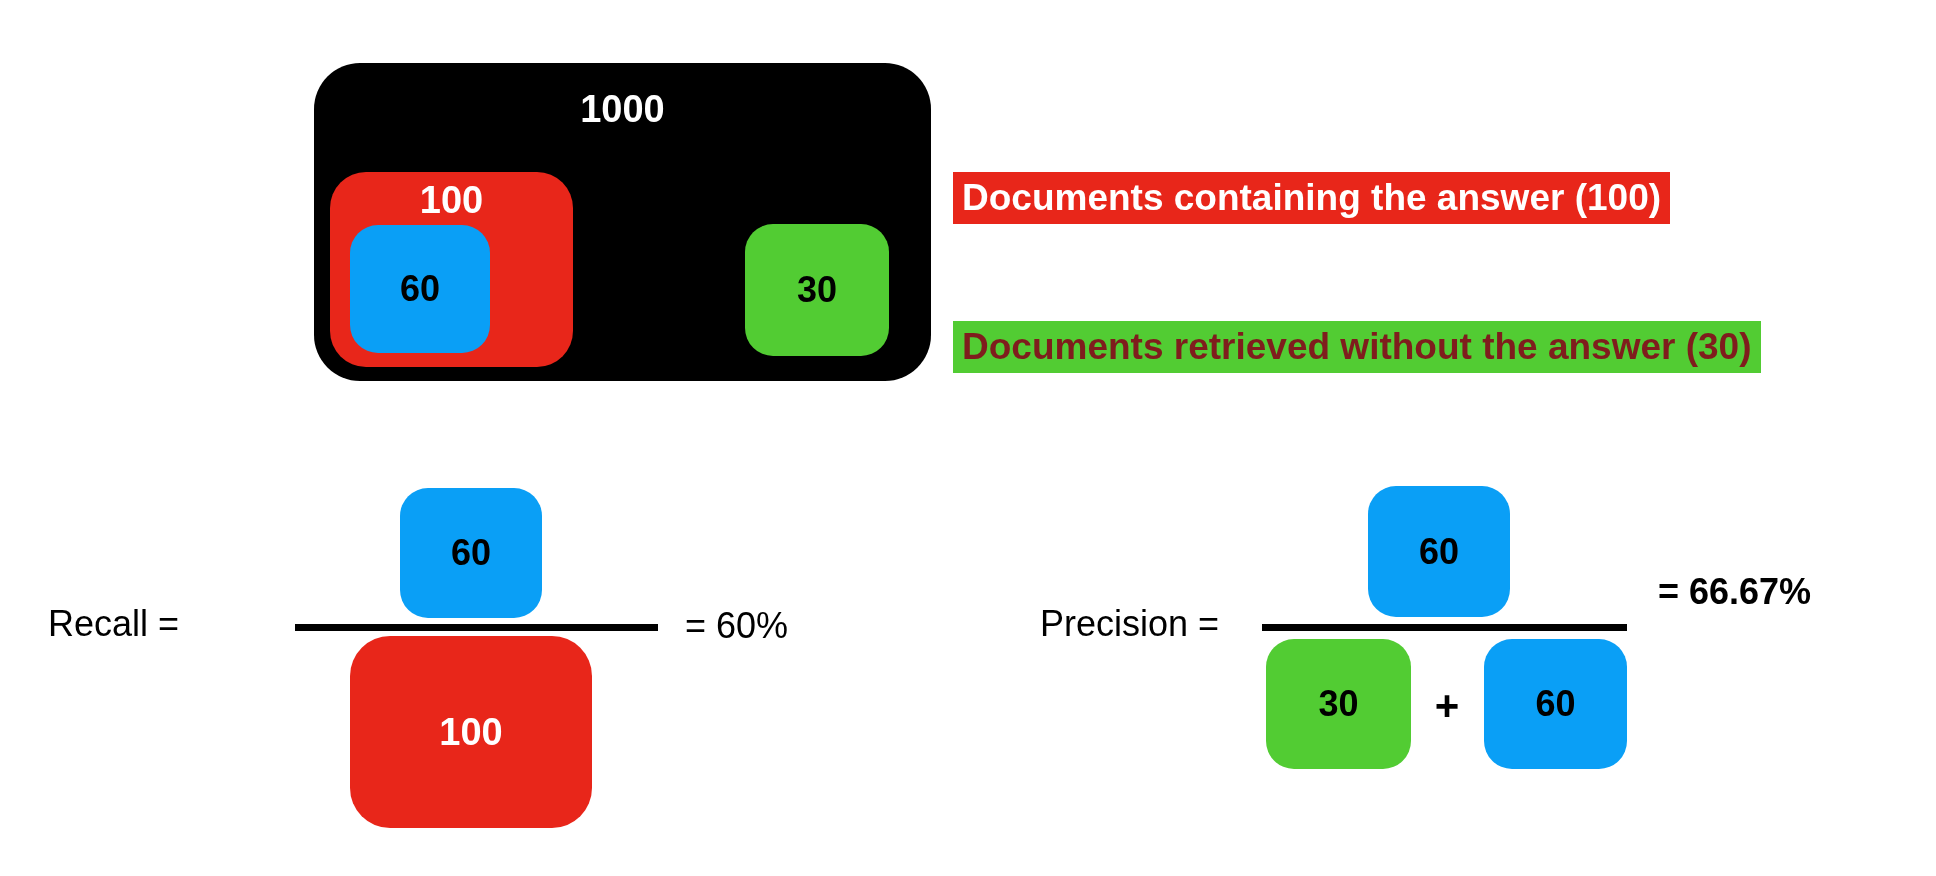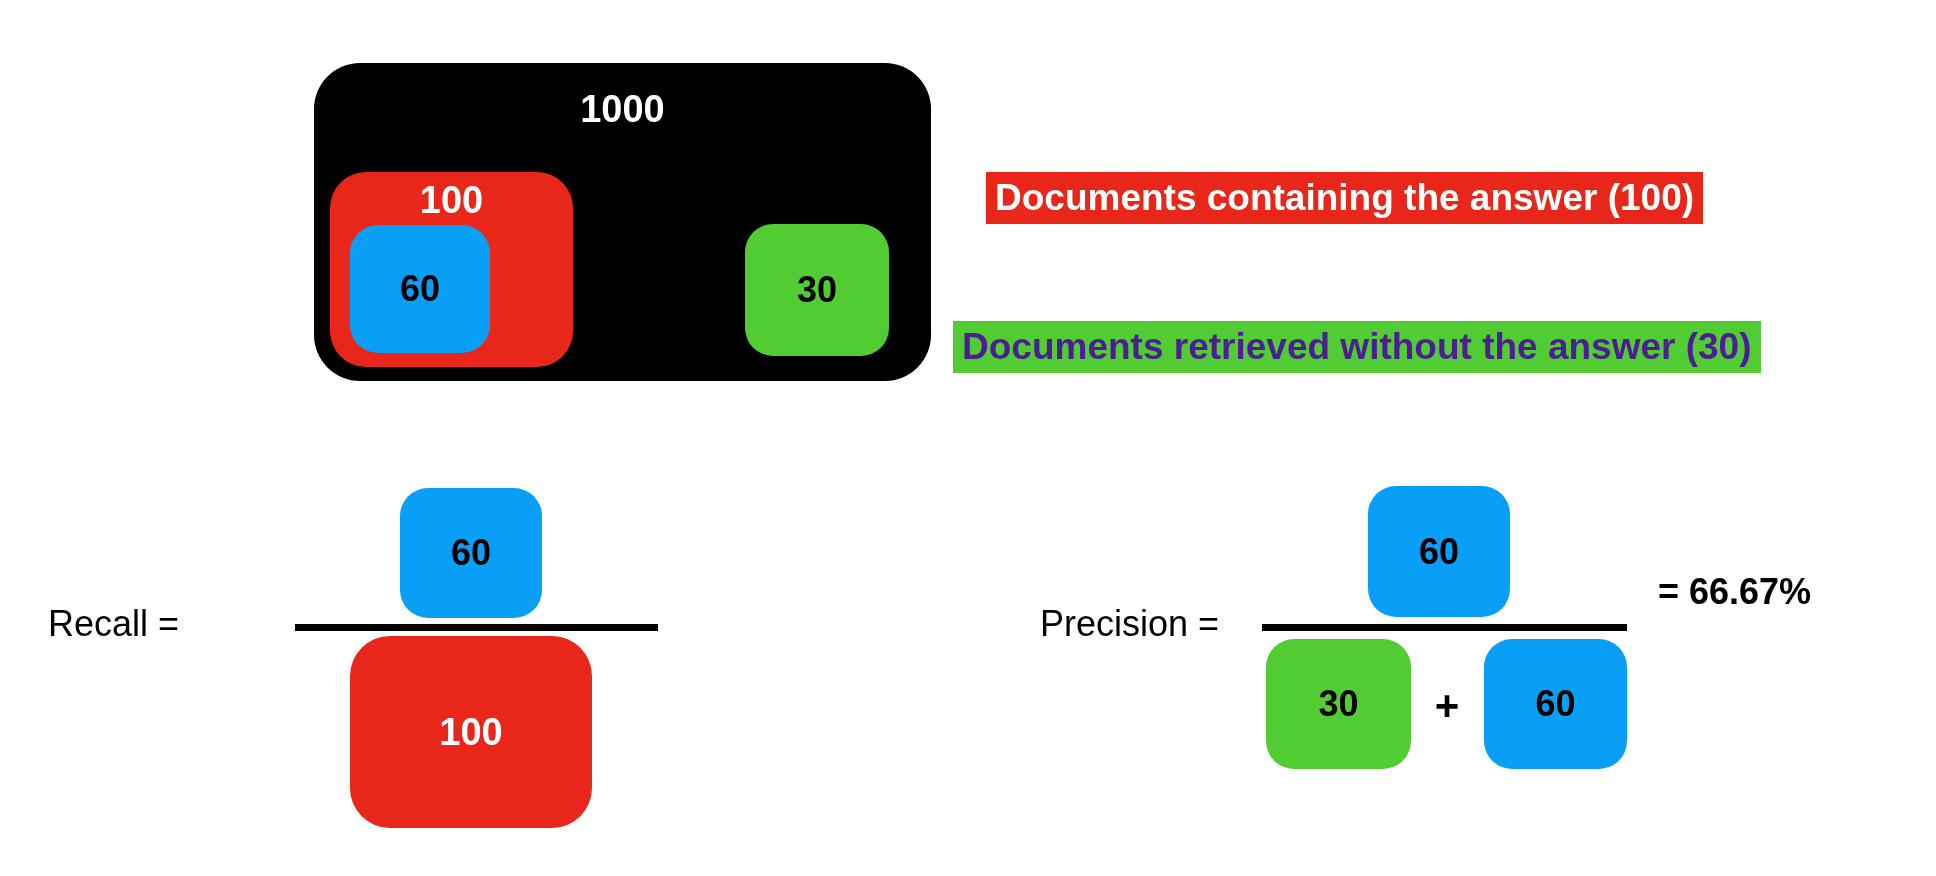--- a/index.html
+++ b/index.html
@@ -47,23 +47,23 @@
 
   
   .legend-item {
     left: 953px;
     display: flex; align-items: center;
     padding: 0 9px;
     font-size: 37px; font-weight: bold;
     white-space: nowrap;
   }
   .legend-all      { top: 72px;  height: 56px; background: #000000; color: #ffffff; }
-  .legend-contain  { top: 172px; height: 52px; background: #E8261A; color: #ffffff; margin-left: 33px; }
+  .legend-contain  { top: 172px; height: 52px; background: #E8261A; color: #ffffff; }
   .legend-with     { top: 269px; height: 52px; background: #0A9FF6; color: #000000; }
-  .legend-without  { top: 321px; height: 52px; background: #52CC33; color: #4c1d95; }
+  .legend-without  { top: 321px; height: 52px; background: #52CC33; color: #7f1d1d; }
 
   
   .formula-text {
     color: #000000; font-size: 36px; font-weight: 400;
     line-height: 1; white-space: nowrap;
     transform: translateY(-50%);
   }
   .fraction-line { background: #000000; height: 7px; }
 
   .num-box {
@@ -104,20 +104,21 @@
 
   <div class="abs venn-without">30</div>
 
   <div class="abs legend-item legend-contain">Documents containing the answer (100)</div>
   <div class="abs legend-item legend-without">Documents retrieved without the answer (30)</div>
 
   <div class="abs formula-text recall-label">Recall =</div>
   <div class="abs num-box blue recall-num">60</div>
   <div class="abs fraction-line recall-line"></div>
   <div class="abs num-box red recall-den">100</div>
+  <div class="abs formula-text recall-result">= 60%</div>
 
   <div class="abs formula-text precision-label">Precision =</div>
   <div class="abs num-box blue precision-num">60</div>
   <div class="abs fraction-line precision-line"></div>
   <div class="abs num-box green precision-den-l">30</div>
   <div class="abs formula-text precision-plus">+</div>
   <div class="abs num-box blue precision-den-r">60</div>
   <div class="abs formula-text precision-result">= 66.67%</div>
 
 </div>

